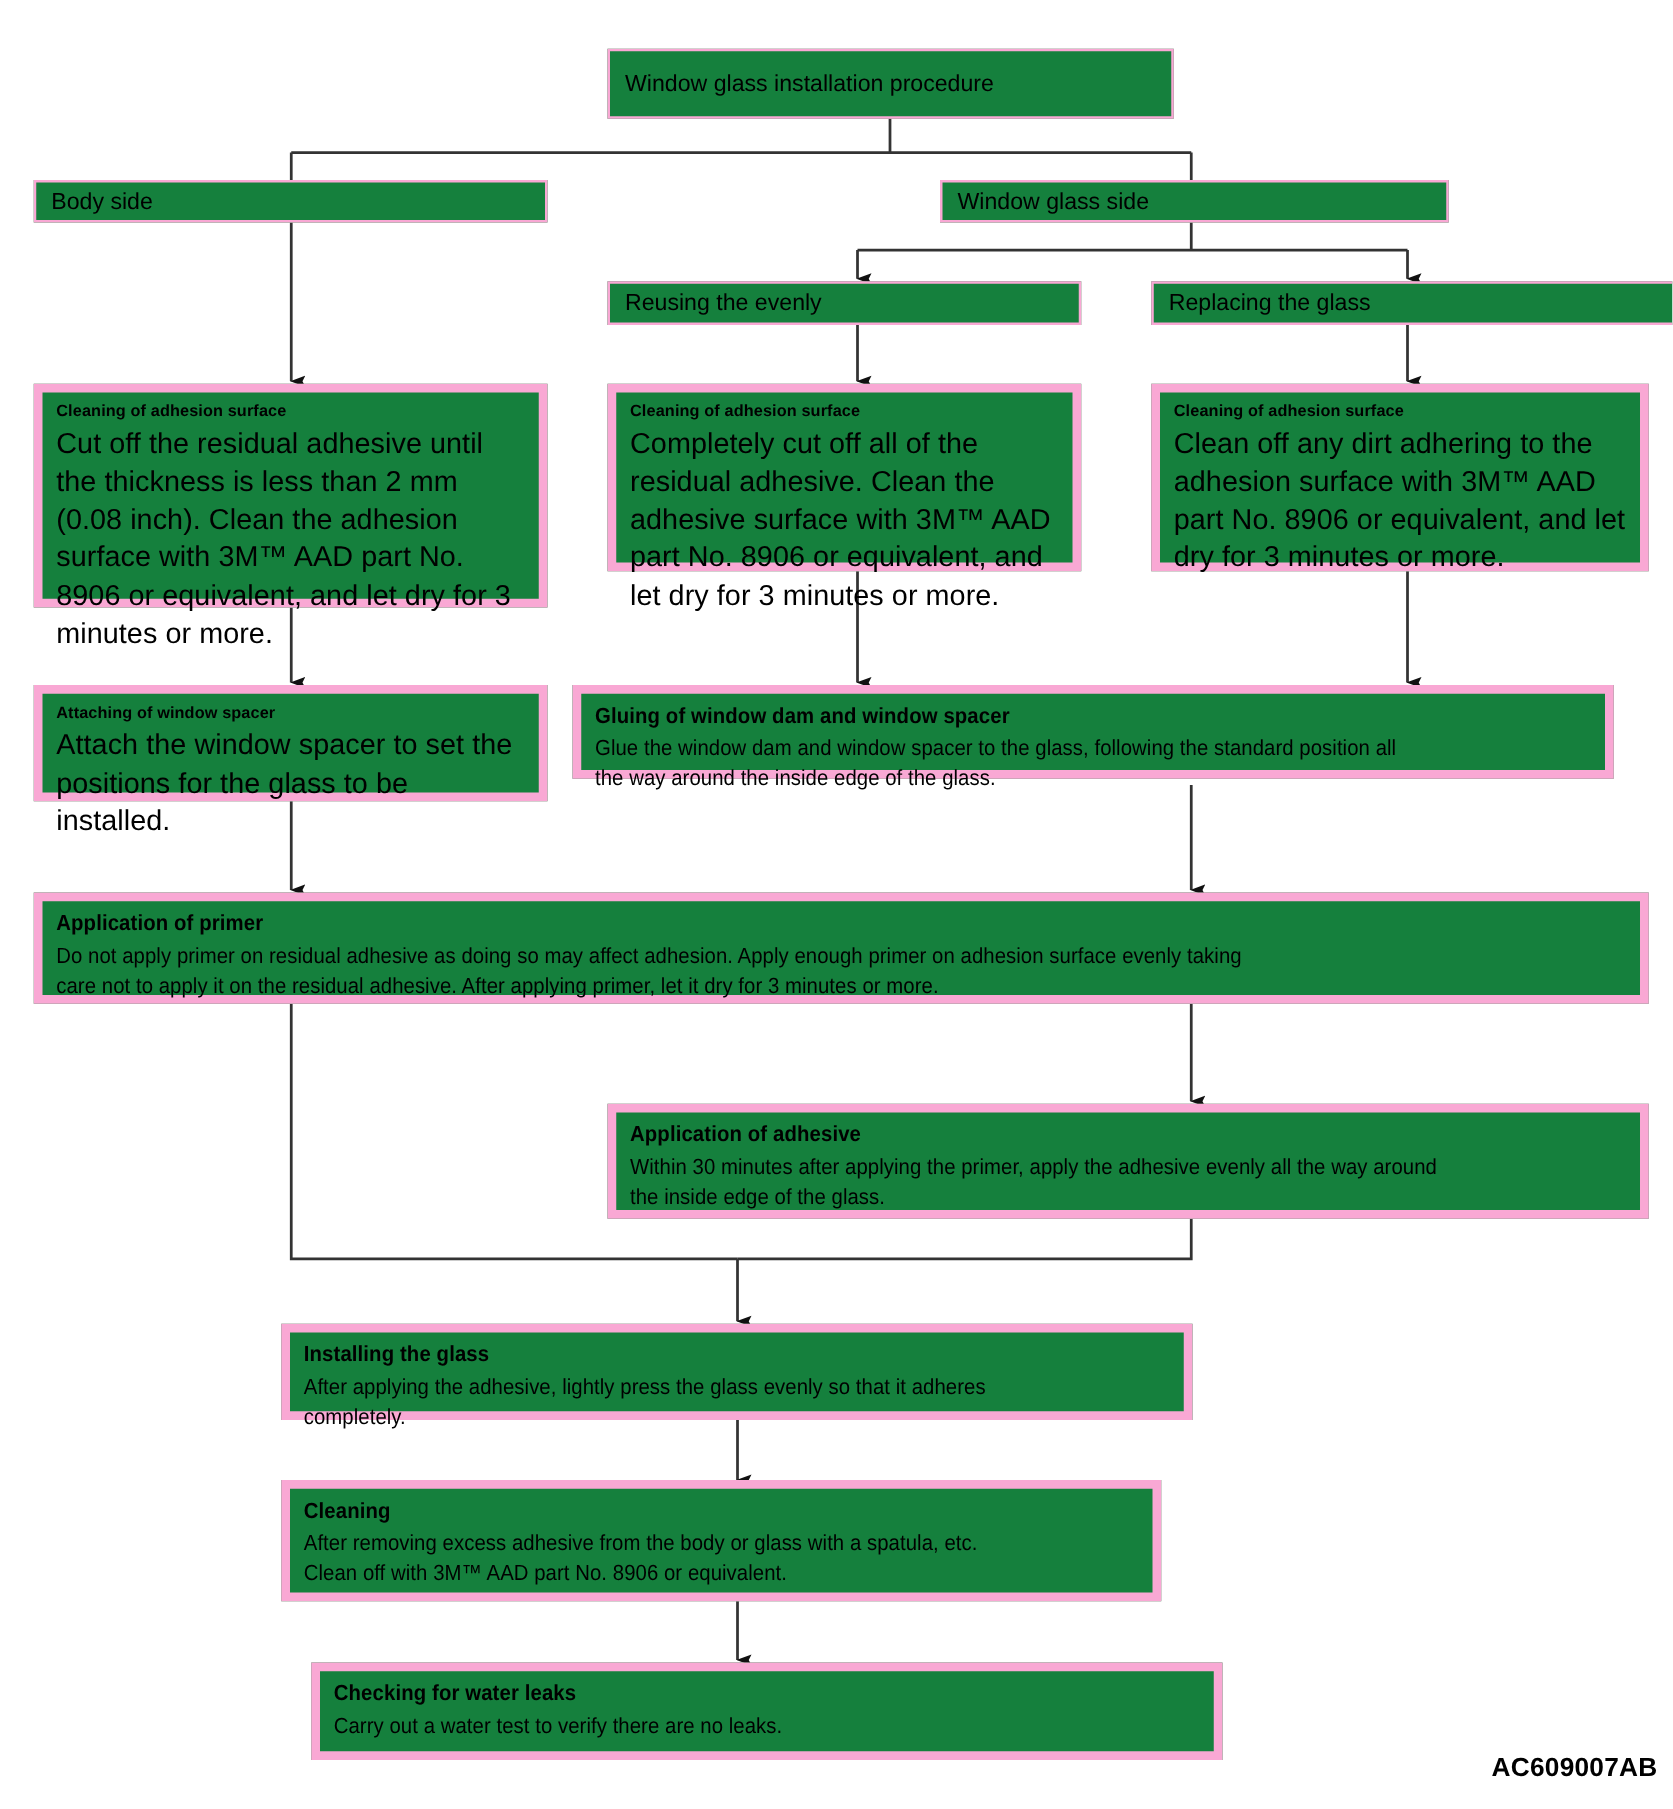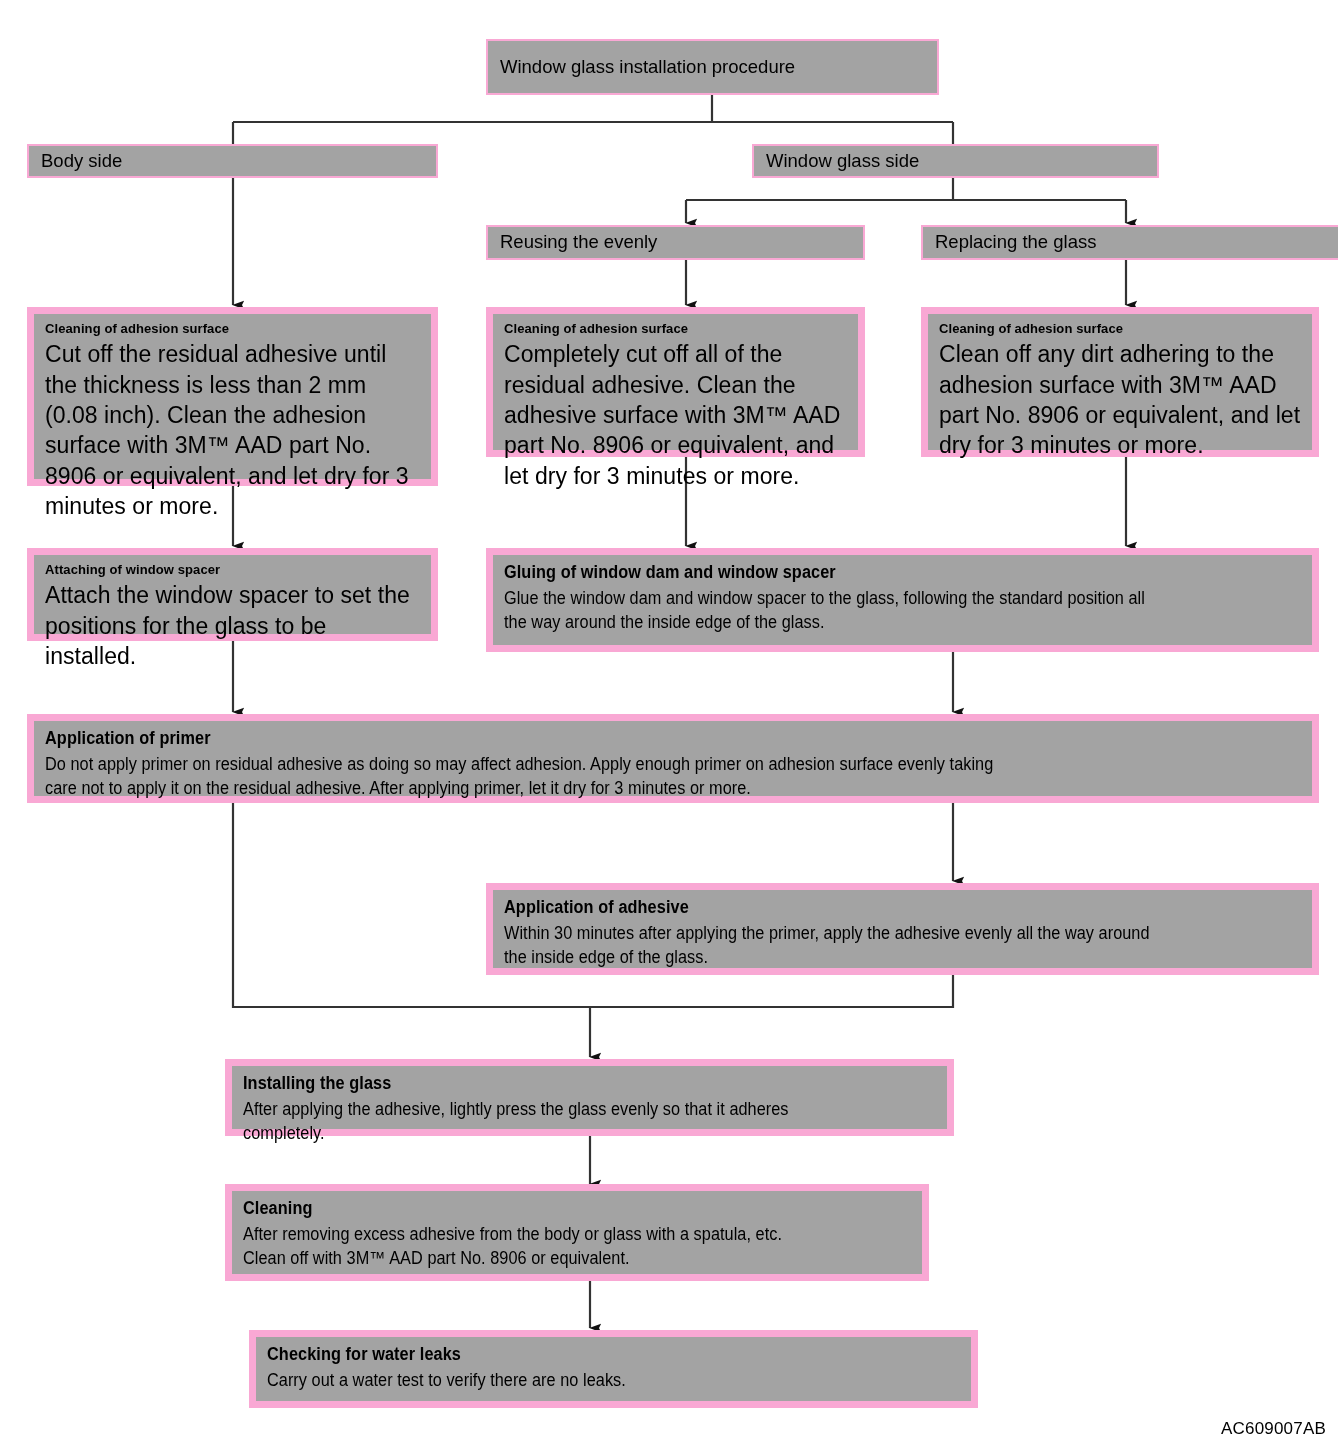--- a/index.html
+++ b/index.html
@@ -15,21 +15,21 @@
     position: relative;
     width: 1338px;
     height: 1447px;
     background: #ffffff;
     overflow: hidden;
   }
   .node {
     position: absolute;
     box-sizing: border-box;
     border: 7px solid #f9a8d4;
-    background: #a3a3a3;
+    background: #15803d;
     padding: 6px 10px 6px 11px;
     line-height: 1.32;
   }
   .node .ttl {
     display: block;
     font-weight: bold;
     font-size: 13px;
     letter-spacing: 0.1px;
     margin-bottom: 2px;
   }
@@ -63,23 +63,23 @@
     position: absolute;
     left: 0;
     top: 0;
     width: 1338px;
     height: 1447px;
     pointer-events: none;
   }
   .refcode {
     position: absolute;
     right: 12px;
-    bottom: 8px;
-    font-size: 17px;
-    font-weight: normal;
+    bottom: 20px;
+    font-size: 21px;
+    font-weight: bold;
     letter-spacing: 0.2px;
   }
 </style>
 </head>
 <body>
 
 <div id="canvas">
 
   <svg class="wires" viewBox="0 0 1338 1447">
     <defs>
@@ -159,21 +159,21 @@
   <div class="node" style="left:921px; top:307px; width:398px; height:150px;">
     <span class="ttl">Cleaning of adhesion surface</span>
     <span class="bdy">Clean off any dirt adhering to the adhesion surface with 3M™ AAD part No. 8906 or equivalent, and let dry for 3 minutes or more.</span>
   </div>
 
   <div class="node" style="left:27px; top:548px; width:411px; height:93px;">
     <span class="ttl">Attaching of window spacer</span>
     <span class="bdy">Attach the window spacer to set the positions for the glass to be installed.</span>
   </div>
 
-  <div class="node cond" style="left:486px; top:548px; width:833px; height:104px;">
+  <div class="node cond" style="left:458px; top:548px; width:833px; height:75px;">
     <span class="ttl">Gluing of window dam and window spacer</span>
     <span class="bdy">Glue the window dam and window spacer to the glass, following the standard position all</span>
     <span class="bdy">the way around the inside edge of the glass.</span>
   </div>
 
   <div class="node cond" style="left:27px; top:714px; width:1292px; height:89px;">
     <span class="ttl">Application of primer</span>
     <span class="bdy">Do not apply primer on residual adhesive as doing so may affect adhesion. Apply enough primer on adhesion surface evenly taking</span>
     <span class="bdy">care not to apply it on the residual adhesive. After applying primer, let it dry for 3 minutes or more.</span>
   </div>

